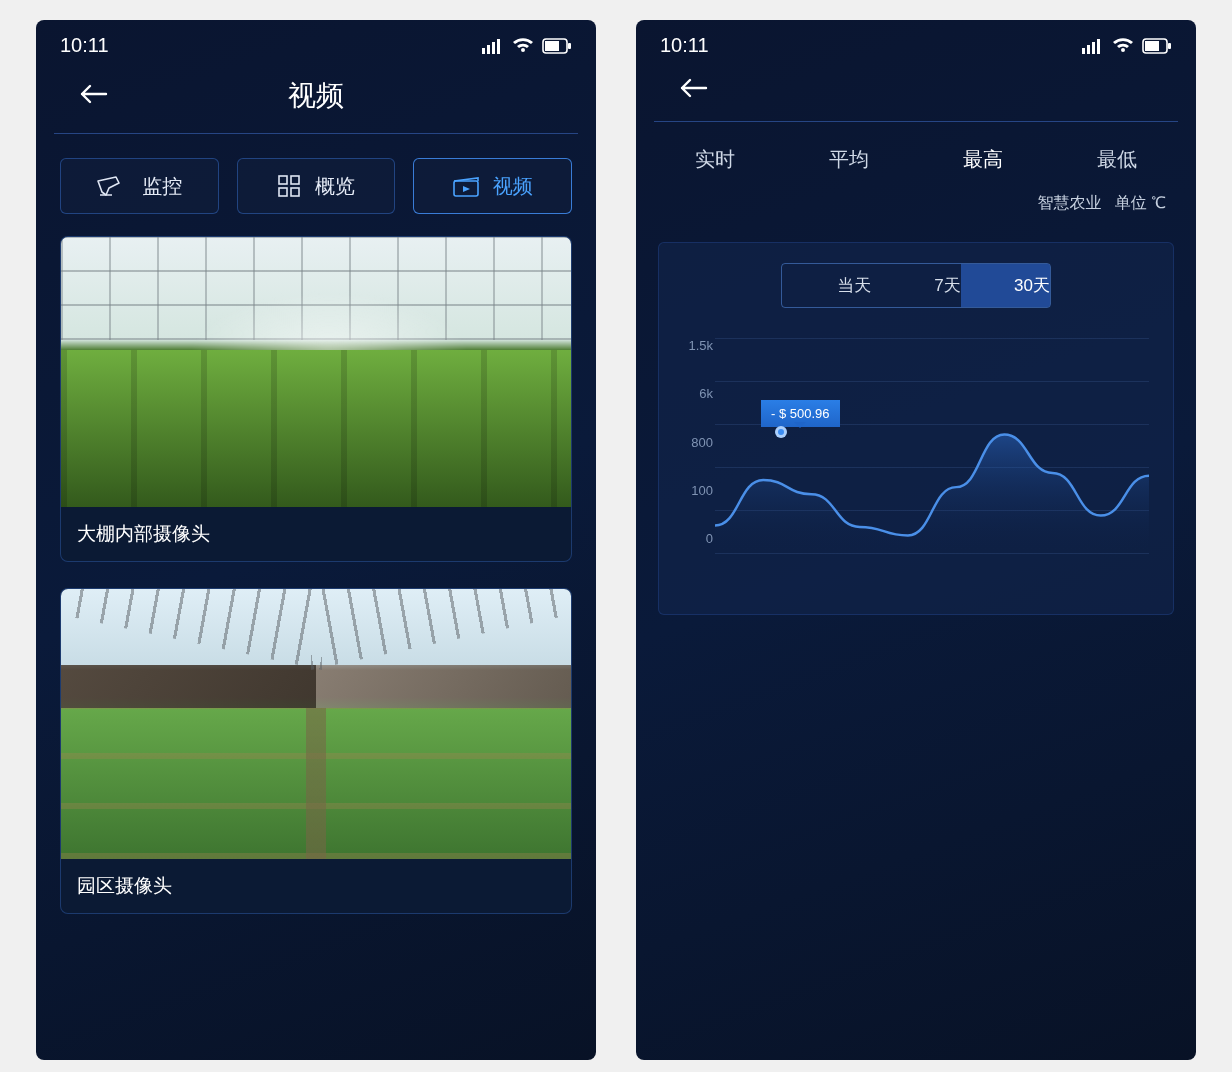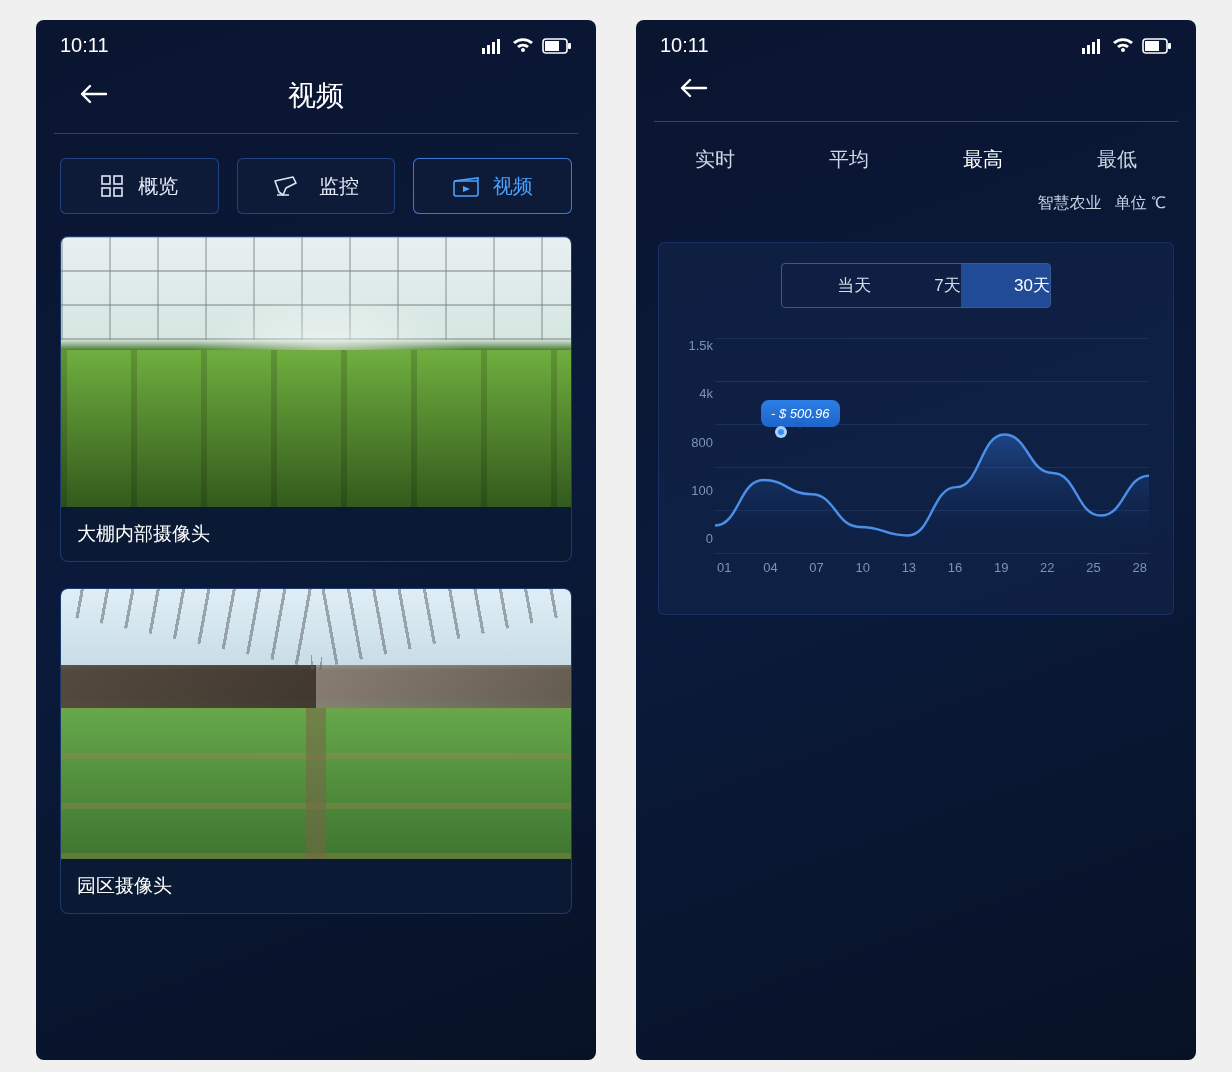--- a/index.html
+++ b/index.html
@@ -171,23 +171,22 @@
       text-align:right; font-size:13px; color:#7f93b3; }
     .grid { position:absolute; left:0; right:0; top:0; bottom:34px;
       background: repeating-linear-gradient(to bottom, rgba(90,130,200,0.18) 0 1px, transparent 1px 43px);
     }
     .plot { position:absolute; left:0; right:0; top:0; bottom:34px; }
     .xaxis { position:absolute; left:0; right:0; bottom:0; height:28px;
       display:flex; justify-content:space-between; font-size:13px; color:#7f93b3; padding:0 2px;}
     .tooltip {
       position:absolute; top:62px; left:46px;
       background: linear-gradient(#2a7ee6,#1f65c9);
-      color:#fff; font-size:13px; padding:6px 10px; border-radius:8px;
+      color:#fff; font-size:13px; padding:6px 10px; border-radius:0;
       white-space: nowrap;
-      font-style: italic;
     }
     .tooltip::after{
       content:""; position:absolute; left:50%; bottom:-7px; margin-left:-6px;
       border:6px solid transparent; border-top-color:#1f65c9;
     }
     .dot { position:absolute; width:12px; height:12px; background:#3c8df2; border:3px solid rgba(200,225,255,0.8); border-radius:50%; top:94px; left:66px; transform:translate(-50%,-50%); }
   </style>
 </head>
 <body>
 
@@ -216,34 +215,34 @@
     <span class="back-arrow">
       <svg width="30" height="22" viewBox="0 0 30 22">
           <path d="M28 11H4m0 0l8-8M4 11l8 8" stroke="#fff" stroke-width="2.4" fill="none" stroke-linecap="round" stroke-linejoin="round"></path>
         </svg>
     </span>
     <span class="header-title">视频</span>
   </div>
 
   <div class="segbar">
     <div class="segbtn">
+      <svg width="32" height="22" viewBox="0 0 32 22">
+          <path d="M2 6l18-4 3 6-10 5-3 7-4-3-4-11z" fill="none" stroke="#dfe6f3" stroke-width="1.6" stroke-linejoin="round"></path>
+          <line x1="4" y1="20" x2="16" y2="20" stroke="#dfe6f3" stroke-width="1.6"></line>
+        </svg>
+      <span>监控</span>
+    </div>
+    <div class="segbtn">
       <svg width="24" height="24" viewBox="0 0 24 24">
           <rect x="2" y="2" width="8" height="8" stroke="#dfe6f3" stroke-width="1.6" fill="none"></rect>
           <rect x="14" y="2" width="8" height="8" stroke="#dfe6f3" stroke-width="1.6" fill="none"></rect>
           <rect x="2" y="14" width="8" height="8" stroke="#dfe6f3" stroke-width="1.6" fill="none"></rect>
           <rect x="14" y="14" width="8" height="8" stroke="#dfe6f3" stroke-width="1.6" fill="none"></rect>
         </svg>
       <span>概览</span>
-    </div>
-    <div class="segbtn">
-      <svg width="32" height="22" viewBox="0 0 32 22">
-          <path d="M2 6l18-4 3 6-10 5-3 7-4-3-4-11z" fill="none" stroke="#dfe6f3" stroke-width="1.6" stroke-linejoin="round"></path>
-          <line x1="4" y1="20" x2="16" y2="20" stroke="#dfe6f3" stroke-width="1.6"></line>
-        </svg>
-      <span>监控</span>
     </div>
     <div class="segbtn active">
       <svg width="26" height="22" viewBox="0 0 26 22">
           <rect x="1" y="6" width="24" height="15" rx="2" fill="none" stroke="#4aa3ff" stroke-width="1.6"></rect>
           <path d="M1 6l24-3v3" fill="none" stroke="#4aa3ff" stroke-width="1.6"></path>
           <path d="M10 11l7 3-7 3z" fill="#4aa3ff"></path>
         </svg>
       <span>视频</span>
     </div>
   </div>
@@ -308,45 +307,33 @@
   <div class="chart-panel">
     <div class="range-seg">
       <div class="range-btn">当天</div>
       <div class="range-btn">7天</div>
       <div class="range-btn active">30天</div>
     </div>
 
     <div class="chart-area">
       <div class="yaxis">
         <span>1.5k</span>
-        <span>4k</span>
+        <span>6k</span>
         <span>800</span>
         <span>100</span>
         <span>0</span>
       </div>
       <div class="grid"></div>
       <svg class="plot" viewBox="0 0 440 216" preserveAspectRatio="none">
         <defs>
           <linearGradient id="gfill" x1="0" y1="0" x2="0" y2="1">
             <stop offset="0%" stop-color="#2f72d8" stop-opacity="0.45"></stop>
             <stop offset="100%" stop-color="#10244a" stop-opacity="0"></stop>
           </linearGradient>
         </defs>
         <path id="chart-area-path" fill="url(#gfill)" d="M 0 190.08 C 24.444444444444443 190.08 24.444444444444443 144 48.888888888888886 144 C 73.33333333333333 144 73.33333333333333 158.4 97.77777777777777 158.4 C 122.22222222222221 158.4 122.22222222222221 191.52 146.66666666666666 191.52 C 171.1111111111111 191.52 171.1111111111111 200.16 195.55555555555554 200.16 C 220 200.16 220 151.2 244.44444444444446 151.2 C 268.8888888888889 151.2 268.8888888888889 97.92 293.3333333333333 97.92 C 317.77777777777777 97.92 317.77777777777777 136.8 342.22222222222223 136.8 C 366.66666666666663 136.8 366.66666666666663 180 391.1111111111111 180 C 415.55555555555554 180 415.55555555555554 139.68 440 139.68 L 440 216 L 0 216 Z"></path>
         <path id="chart-line-path" fill="none" stroke="#4a8fe8" stroke-width="2.5" d="M 0 190.08 C 24.444444444444443 190.08 24.444444444444443 144 48.888888888888886 144 C 73.33333333333333 144 73.33333333333333 158.4 97.77777777777777 158.4 C 122.22222222222221 158.4 122.22222222222221 191.52 146.66666666666666 191.52 C 171.1111111111111 191.52 171.1111111111111 200.16 195.55555555555554 200.16 C 220 200.16 220 151.2 244.44444444444446 151.2 C 268.8888888888889 151.2 268.8888888888889 97.92 293.3333333333333 97.92 C 317.77777777777777 97.92 317.77777777777777 136.8 342.22222222222223 136.8 C 366.66666666666663 136.8 366.66666666666663 180 391.1111111111111 180 C 415.55555555555554 180 415.55555555555554 139.68 440 139.68"></path>
       </svg>
       <div class="tooltip">- $ 500.96</div>
       <div class="dot"></div>
-      <div class="xaxis">
-        <span>01</span>
-        <span>04</span>
-        <span>07</span>
-        <span>10</span>
-        <span>13</span>
-        <span>16</span>
-        <span>19</span>
-        <span>22</span>
-        <span>25</span>
-        <span>28</span>
-      </div>
     </div>
   </div>
 </div>
 
 </body></html>

